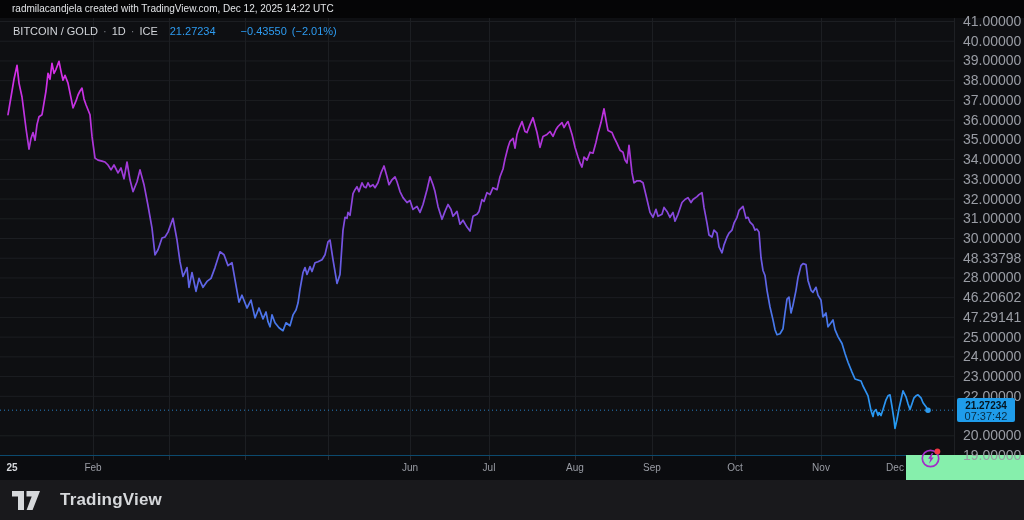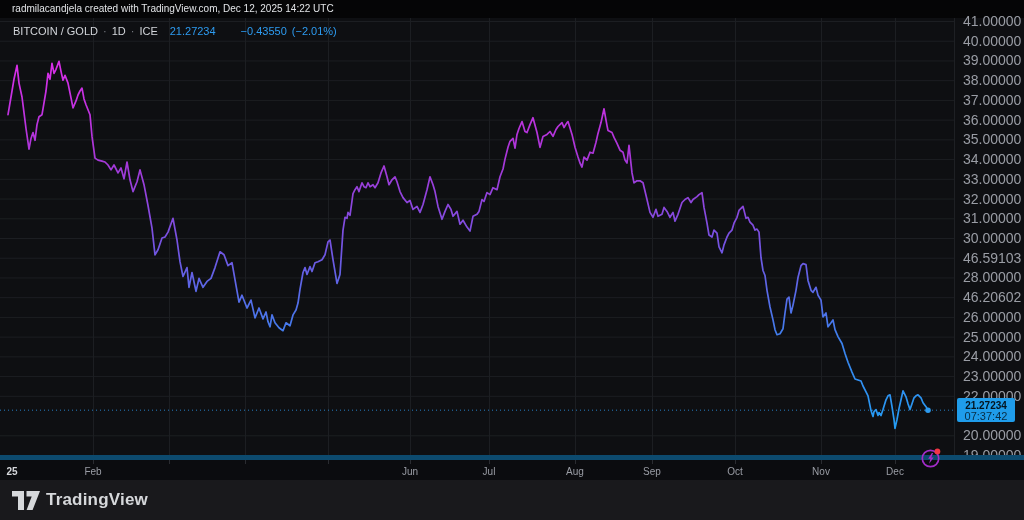--- a/index.html
+++ b/index.html
@@ -13,30 +13,30 @@
     font-size:11px;color:#d2d5da;white-space:nowrap;}
   .legend .sep{color:#7a7d84;}
   .legend .val{margin-left:7px;}
   .legend .val2{margin-left:20px;}
   .price-axis{position:absolute;top:0;right:0;bottom:0;width:69px;border-left:1px solid #1e2024;}
   .pa-label{position:absolute;left:8px;font-size:14px;line-height:12px;color:#9a9da5;}
   .price-tag{position:absolute;left:2px;width:58px;border-radius:2px;text-align:center;
     padding:2px 0 1px 0;z-index:2;}
   .pt-price{font-size:10px;font-weight:700;line-height:11px;}
   .pt-count{font-size:11px;line-height:10px;opacity:.82;}
-  .time-axis{position:absolute;top:455px;left:0;width:1024px;height:25px;background:#0b0c0f;
-    border-top:5px solid #0c4a6e;}
+  .time-axis{position:absolute;top:455px;left:0;width:906px;height:25px;background:#0b0c0f;
+    border-top:1px solid #0c4a6e;}
   .ta-label{position:absolute;top:6px;width:44px;margin-left:-22px;text-align:center;
     font-size:10px;color:#9a9da5;}
   .ta-label.bold{font-weight:700;color:#d6d8dc;}
   .ta-tick{position:absolute;top:0;width:1px;height:4px;background:#2a2c31;}
   .flash{position:absolute;left:919px;top:446px;width:24px;height:24px;z-index:6;cursor:pointer;}
   .footer{position:absolute;top:480px;left:0;width:1024px;height:40px;background:#19191c;
     display:flex;align-items:center;padding-left:11px;box-sizing:border-box;}
-  .brand-wrap{display:flex;align-items:center;gap:5px;}
+  .brand-wrap{display:flex;align-items:center;gap:19px;}
   .brand-text{font-size:17px;font-weight:700;color:#d6d8db;letter-spacing:.2px;}
 </style>
 </head>
 <body>
 
 <div class="page">
 
   <div class="attr-bar">
     <span>radmilacandjela created with TradingView.com, Dec 12, 2025 14:22 UTC</span>
   </div>
@@ -111,24 +111,24 @@
         <div class="pa-label" style="top: 36.4545px;">39.00000</div>
         <div class="pa-label" style="top: 56.1818px;">38.00000</div>
         <div class="pa-label" style="top: 75.9091px;">37.00000</div>
         <div class="pa-label" style="top: 95.6364px;">36.00000</div>
         <div class="pa-label" style="top: 115.364px;">35.00000</div>
         <div class="pa-label" style="top: 135.091px;">34.00000</div>
         <div class="pa-label" style="top: 154.818px;">33.00000</div>
         <div class="pa-label" style="top: 174.545px;">32.00000</div>
         <div class="pa-label" style="top: 194.273px;">31.00000</div>
         <div class="pa-label" style="top: 214px;">30.00000</div>
-        <div class="pa-label" style="top: 233.727px;">46.59103</div>
+        <div class="pa-label" style="top: 233.727px;">48.33798</div>
         <div class="pa-label" style="top: 253.455px;">28.00000</div>
         <div class="pa-label" style="top: 273.182px;">46.20602</div>
-        <div class="pa-label" style="top: 292.909px;">26.00000</div>
+        <div class="pa-label" style="top: 292.909px;">47.29141</div>
         <div class="pa-label" style="top: 312.636px;">25.00000</div>
         <div class="pa-label" style="top: 332.364px;">24.00000</div>
         <div class="pa-label" style="top: 352.091px;">23.00000</div>
         <div class="pa-label" style="top: 371.818px;">22.00000</div>
         <div class="pa-label" style="top: 411.273px;">20.00000</div>
         <div class="pa-label" style="top: 431px;">19.00000</div>
       </div>
   </div>
 
   <div class="time-axis" id="time-axis">

